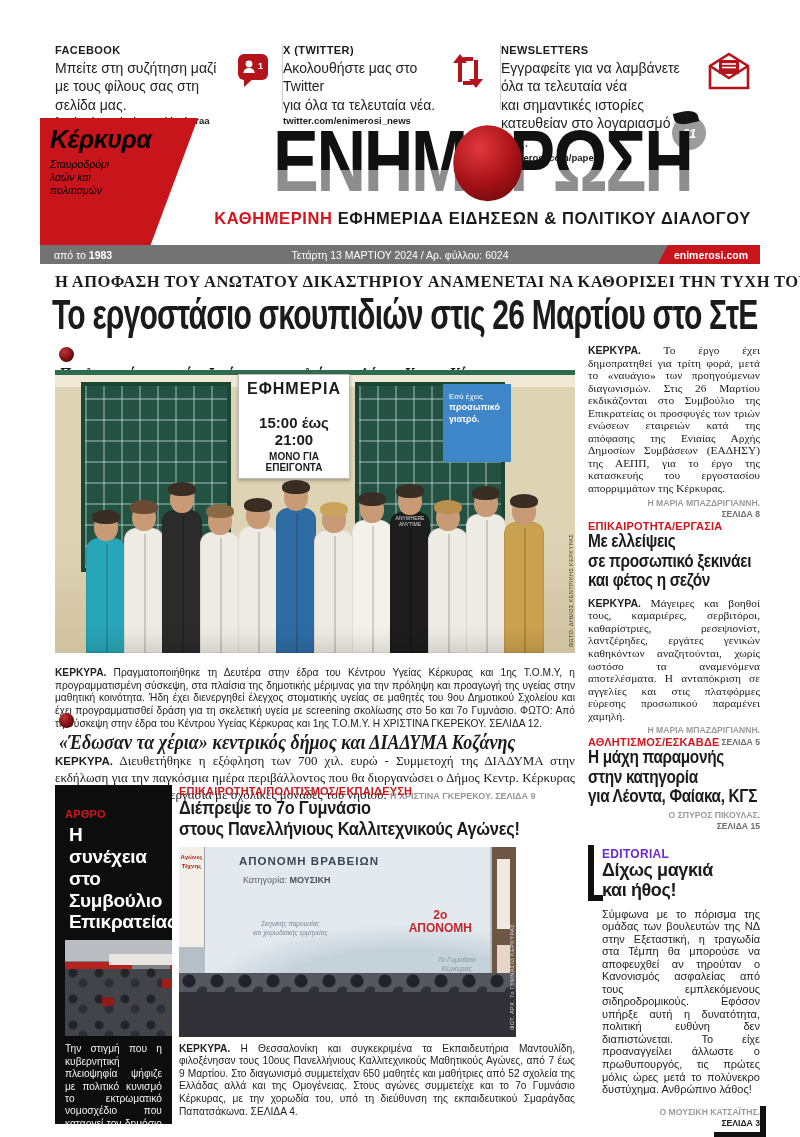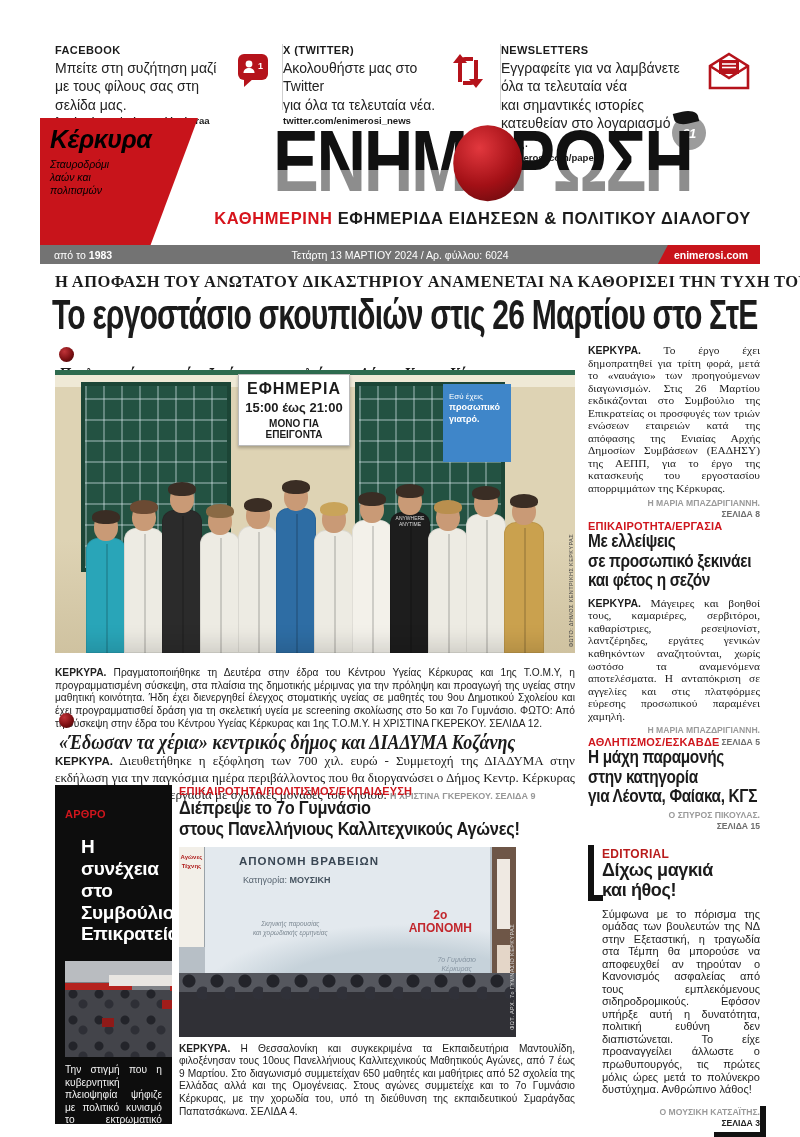--- a/index.html
+++ b/index.html
@@ -75,21 +75,21 @@
   .photo-main .greenbar{position:absolute;top:0;left:0;right:0;height:5px;background:#2e6b4f;}
   .door{position:absolute;top:12px;height:190px;width:150px;background:#235242;
       background-image:repeating-linear-gradient(0deg,rgba(220,235,240,.35) 0 2px,transparent 2px 21px),
                        repeating-linear-gradient(90deg,rgba(220,235,240,.35) 0 2px,transparent 2px 18px);
       border:4px solid #1c4536;box-sizing:border-box;}
   .door-l{left:26px;}
   .door-r{left:300px;}
   .sign{position:absolute;top:4px;left:183px;width:112px;background:#fff;border:1px solid #bbb;
         text-align:center;padding:5px 3px;box-sizing:border-box;box-shadow:0 2px 3px rgba(0,0,0,.25);}
   .sign-l1{font-size:16px;font-weight:bold;letter-spacing:1px;}
-  .sign-l2{font-size:13px;font-weight:bold;margin-top:2px;}
+  .sign-l2{font-size:15px;font-weight:bold;margin-top:16px;}
   .sign-l3{font-size:10px;font-weight:bold;margin-top:3px;}
   .poster{position:absolute;top:14px;left:388px;width:68px;height:78px;background:#3f86c9;color:#fff;
           padding:8px 6px;box-sizing:border-box;font-size:8px;line-height:1.3;}
   .poster .b{font-weight:bold;font-size:9px;}
   .people{position:absolute;left:0;right:0;bottom:0;height:185px;display:flex;align-items:flex-end;justify-content:center;}
   .person{position:relative;width:46px;margin:0 -4px;height:160px;}
   .person .head{width:24px;height:28px;border-radius:50% 50% 46% 46%;background:#c99a76;margin:0 auto;position:relative;z-index:2;}
   .person .head::before{content:"";position:absolute;top:-3px;left:-2px;right:-2px;height:14px;border-radius:50% 50% 40% 40%;background:#3a2d24;}
   .person .torso{position:absolute;top:25px;left:3px;right:3px;bottom:0;background:#edebe3;border-radius:12px 12px 0 0;
       box-shadow:inset 0 0 0 1px rgba(0,0,0,.08),inset 0 -30px 20px -20px rgba(0,0,0,.12);}
@@ -166,21 +166,21 @@
   .r-body .lead{font-family:"Liberation Sans",sans-serif;font-weight:bold;font-size:10.5px;}
   .byline{margin-top:3px;text-align:right;font-size:8.6px;font-weight:bold;color:#9a9a9a;line-height:1.35;}
   .byline .pg{color:#6e6e6e;}
   .r-headline{font-weight:bold;font-size:17.5px;line-height:1.12;letter-spacing:-.4px;margin-top:3px;}
   .r-headline .line{display:inline-block;white-space:nowrap;transform:scaleX(.88);transform-origin:0 50%;}
   .st-ste{top:0;}
   .st-season{top:176px;}
   .st-sports{top:392px;}
   .st-editorial{top:503px;padding-left:14px;box-sizing:border-box;width:172px;}
   .st-season .r-body{margin-top:6px;}
-  .ed-label{color:#b91c1c;font-size:12px;font-weight:bold;letter-spacing:.3px;}
+  .ed-label{color:#6d28d9;font-size:12px;font-weight:bold;letter-spacing:.3px;}
   .ed-headline{font-weight:bold;font-size:18px;line-height:1.1;letter-spacing:-.4px;margin-top:3px;}
   .ed-body{margin-top:7px;font-size:11px;line-height:1.14;text-align:justify;color:#222;}
   .bracket-tl{position:absolute;left:0;top:-2px;width:6px;height:56px;background:#111;}
   .bracket-tl::after{content:"";position:absolute;left:0;bottom:-0px;width:15px;height:6px;background:#111;}
   .bracket-br{position:absolute;right:-6px;bottom:-8px;width:52px;height:6px;background:#111;}
   .bracket-br::before{content:"";position:absolute;right:0;top:-26px;width:6px;height:26px;background:#111;}
 </style>
 </head>
 <body>
 
@@ -338,21 +338,21 @@
     <div class="subhead subhead-2">
       <span class="globe-bullet"></span><span class="line">«Έδωσαν τα χέρια» κεντρικός δήμος και ΔΙΑΔΥΜΑ Κοζάνης</span>
     </div>
 
     <p class="story2-body"><span class="lead">ΚΕΡΚΥΡΑ.</span><span> Διευθετήθηκε η εξόφληση των 700 χιλ. ευρώ - Συμμετοχή της ΔΙΑΔΥΜΑ στην εκδήλωση για την παγκόσμια ημέρα περιβάλλοντος που θα διοργανώσει ο Δήμος Κεντρ. Κέρκυρας στις 5 Ιουνίου, σε συνεργασία με σχολικές μονάδες του νησιού. </span><span class="inline-byline">Η ΧΡΙΣΤΙΝΑ ΓΚΕΡΕΚΟΥ. ΣΕΛΙΔΑ 9</span></p>
 
     <div class="bottom-row">
 
       <article class="arthro">
         <div class="sec-label">ΑΡΘΡΟ</div>
-        <h2 class="arthro-headline" style="margin:16px">
+        <h2 class="arthro-headline" style="margin:4px">
           <div>Η συνέχεια</div>
           <div>στο Συμβούλιο</div>
           <div>Επικρατείας</div>
         </h2>
         <figure class="photo-protest" style="margin:7px 0 0 0">
           <div class="banner"></div>
           <div class="flag"></div>
 
         </figure>
         <p class="arthro-body">Την στιγμή που η κυβερνητική πλειοψηφία ψήφιζε με πολιτικό κυνισμό το εκτρωματικό νομοσχέδιο που καταργεί τον δημόσιο χαρακτήρα της ανώτατης εκπαίδευσης, ένα τεράστιο πλήθος είχε κατακλύσει τους χώρους έξω από το Εθνικό κοινοβούλιο διαδηλώνοντας δυναμικά την αντίθεση του. Ο ΔΗΜΗΤΡΗΣ ΒΑΡΟΤΣΗΣ. ΣΕΛΙΔΑ 8.</p>

